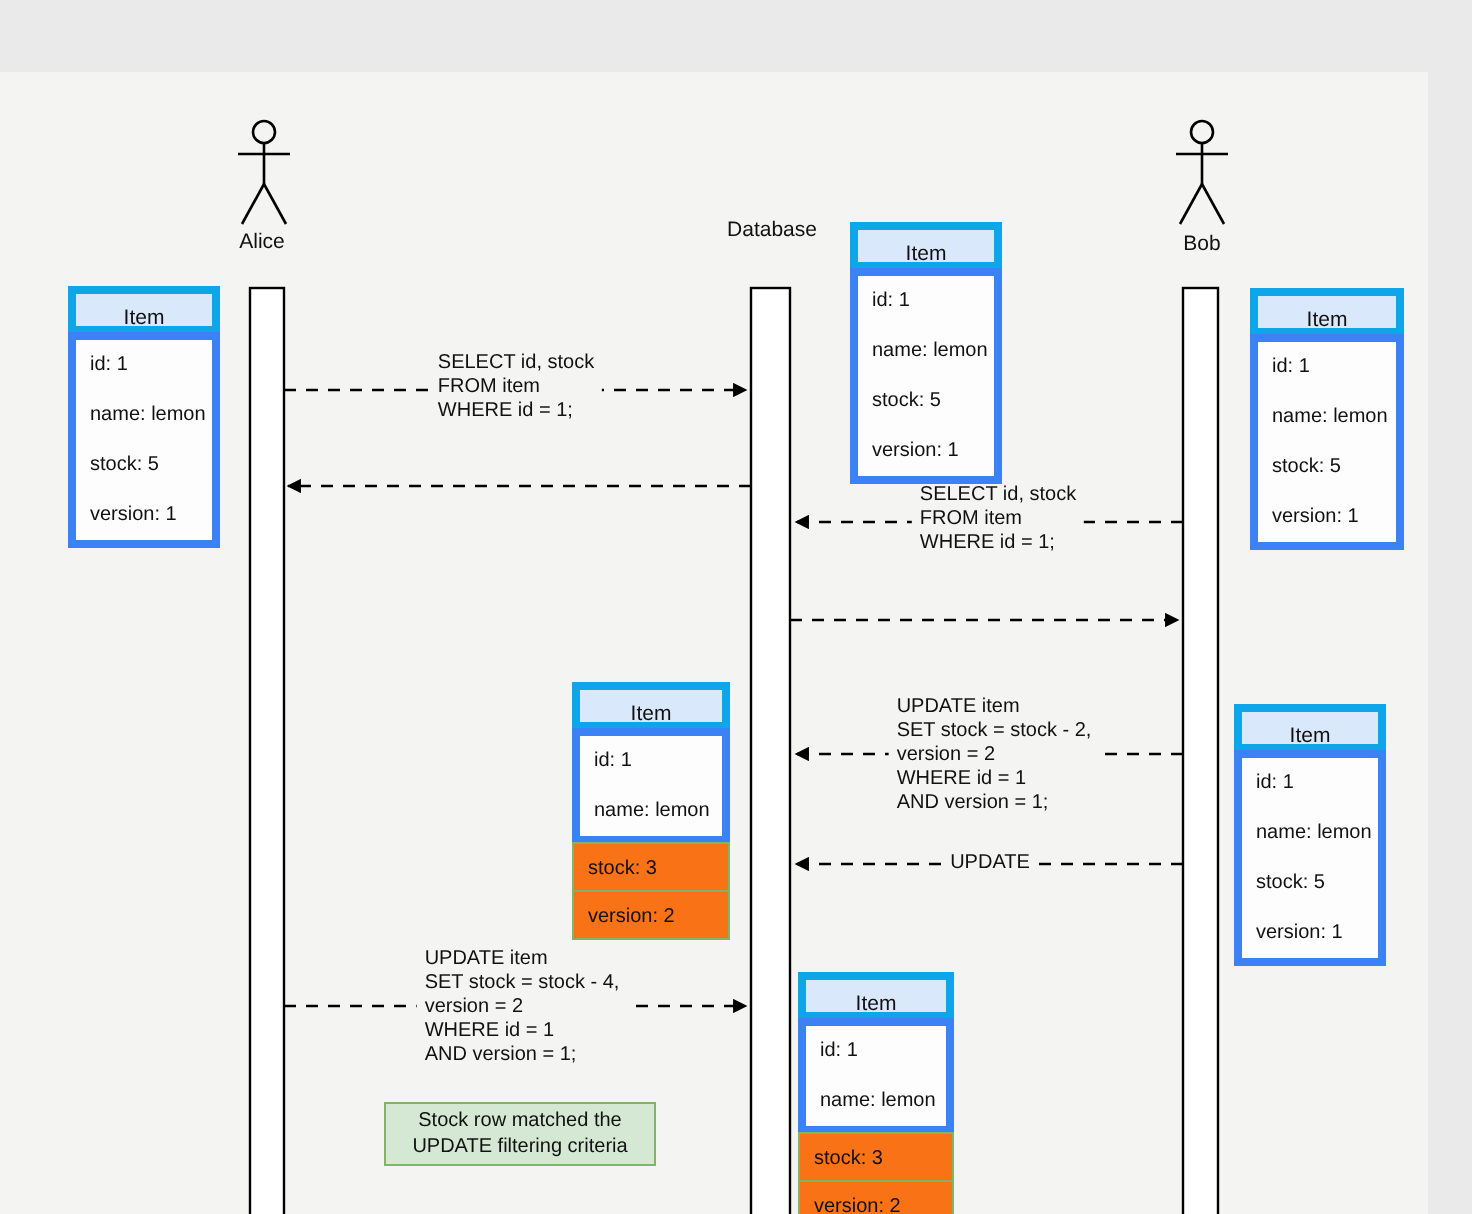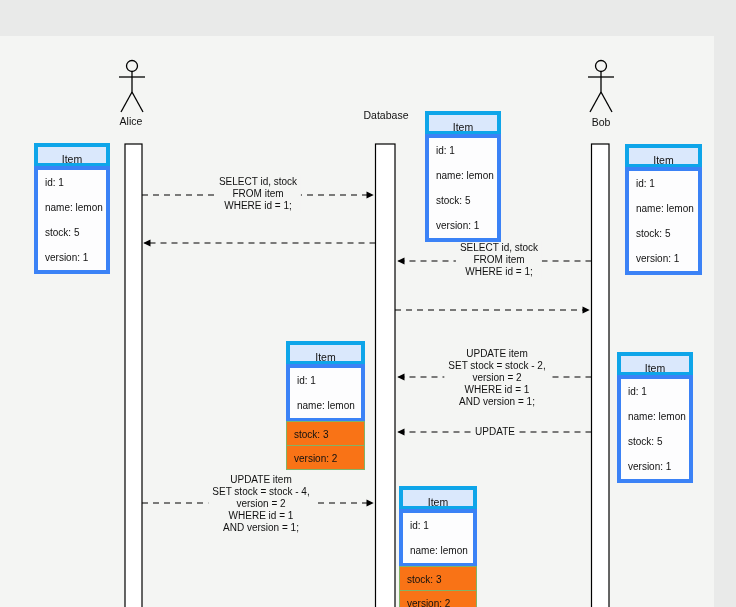--- a/index.html
+++ b/index.html
@@ -20,21 +20,21 @@
     background:#ecedeb;
   }
   svg.layer{position:absolute;left:0;top:0;}
   .abs{position:absolute;}
   .ctr{transform:translate(-50%,-50%);}
   .actor-label{
     font-size:10.5px;color:#111;text-align:center;white-space:nowrap;
   }
   .msg{
     font-size:10px;line-height:12px;color:#111;
-    text-align:center;white-space:pre-line;
+    text-align:left;white-space:pre-line;
     background:#f4f5f3;padding:1px 4px;
   }
   .note{
     font-size:10px;line-height:13px;color:#111;
     text-align:center;white-space:pre-line;
     background:#d5e8d4;border:1px solid #82b366;
     padding:2px 6px;box-sizing:border-box;
   }
   .item-box{width:76px;}
   .item-header{
@@ -112,20 +112,22 @@
 version = 2
 WHERE id = 1
 AND version = 1;</div>
   <div class="abs ctr msg" style="left:495px;top:396px;">UPDATE</div>
   <div class="abs ctr msg" style="left:261px;top:468px;">UPDATE item
 SET stock = stock - 4,
 version = 2
 WHERE id = 1
 AND version = 1;</div>
 
+  <div class="abs note" style="left:192px;top:515px;width:136px;">Stock row matched the
+UPDATE filtering criteria</div>
 
   <div class="abs item-box" style="left:34px;top:107px;">
       <div class="item-header">Item</div>
       <div class="white-group">
         <div class="item-row">id: 1</div>
         <div class="item-row">name: lemon</div>
         <div class="item-row">stock: 5</div>
         <div class="item-row">version: 1</div>
       </div>
     </div>

